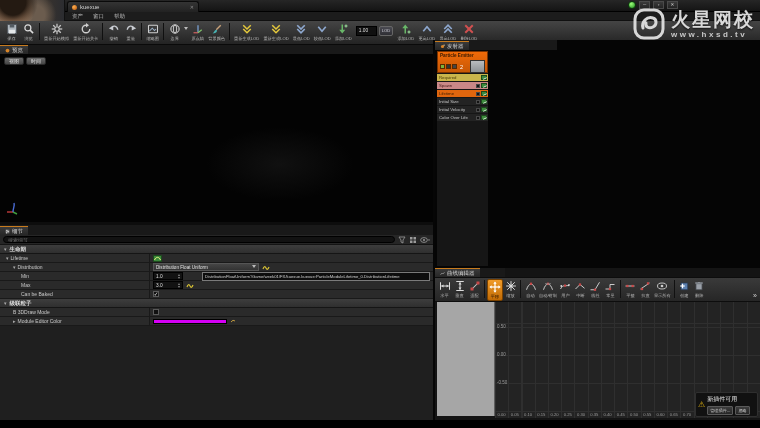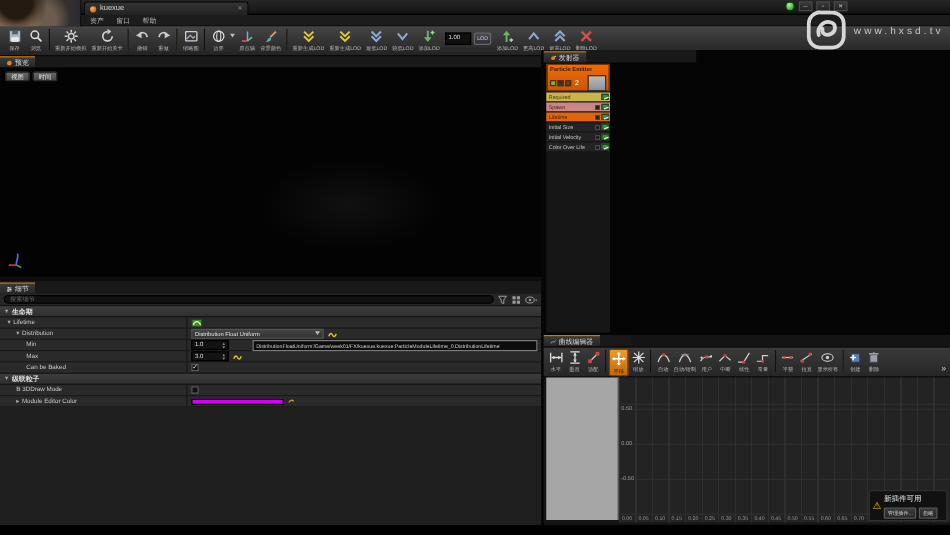--- a/index.html
+++ b/index.html
@@ -17,21 +17,21 @@
   #win-controls{position:absolute;left:628px;top:1px;display:flex;align-items:center;gap:3px;}
   #win-controls .orb{width:8px;height:8px;border-radius:50%;background:radial-gradient(circle at 35% 30%,#9dff7a,#1f8c1f);border:1px solid #0c3a0c;}
   .wc-btn{width:11px;height:8px;background:linear-gradient(#3a3a3a,#242424);border:1px solid #4a4a4a;
     color:#c9c9c9;font-size:4.5px;line-height:6px;text-align:center;}
 
   
   #watermark{position:absolute;right:5px;top:8px;display:flex;align-items:center;gap:6px;opacity:.95;z-index:50;}
   #watermark .wm-text{display:flex;flex-direction:column;align-items:flex-start;}
   #watermark .wm-title{font-size:19px;font-weight:bold;color:#e2e2e2;letter-spacing:2px;line-height:19px;
     text-shadow:0 1px 2px rgba(0,0,0,.8);}
-  #watermark .wm-url{font-size:8px;color:#cfcfcf;letter-spacing:2.5px;margin-top:1px;}
+  #watermark .wm-url{font-size:8px;color:#cfcfcf;letter-spacing:2.5px;margin-top:1px;font-weight:bold;}
 
   
   #webcam{position:absolute;left:0;top:0;width:65px;height:21px;z-index:60;border-right:1px solid #111;
     background:
       radial-gradient(circle at 20% 10%, #241a12 0 24%, transparent 46%),
       radial-gradient(circle at 21% 52%, #c79874 0 17%, transparent 40%),
       radial-gradient(circle at 55% 70%, #6b5c4e 0 25%, transparent 55%),
       linear-gradient(90deg,#8a7260 0%,#5a4e44 45%,#37322e 75%,#2b2c30 100%);}
 
   
@@ -174,20 +174,21 @@
       <span class="wc-btn">✕</span>
     </div>
   </div>
 
   <div id="watermark">
     <svg width="32" height="32" viewBox="0 0 32 32">
       <rect x="2" y="2" width="28" height="28" rx="9" fill="none" stroke="#e0e0e0" stroke-width="3"></rect>
       <path d="M10 20 C8 14 14 8 20 10 C24 11 24 17 20 19 C16 21 12 19 13 15" fill="none" stroke="#e0e0e0" stroke-width="3" stroke-linecap="round"></path>
     </svg>
     <div class="wm-text">
+      <span class="wm-title">火星网校</span>
       <span class="wm-url">www.hxsd.tv</span>
     </div>
   </div>
 
   <div id="webcam"></div>
 
   <div id="menubar">
 
   <span class="menu-item">资产</span>
       <span class="menu-item">窗口</span>

